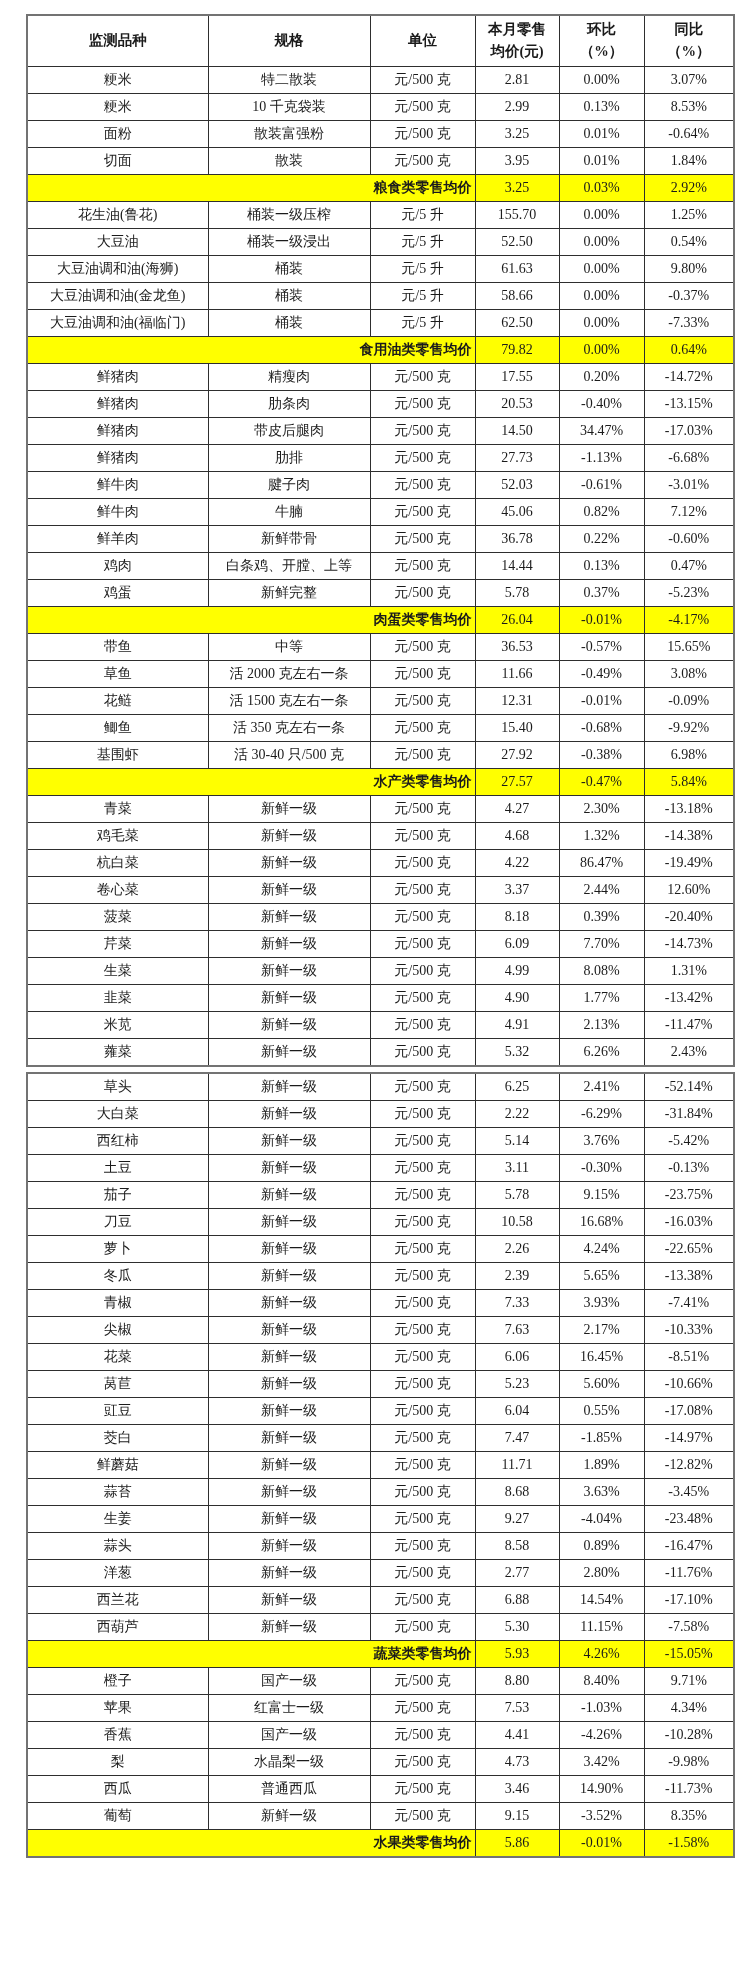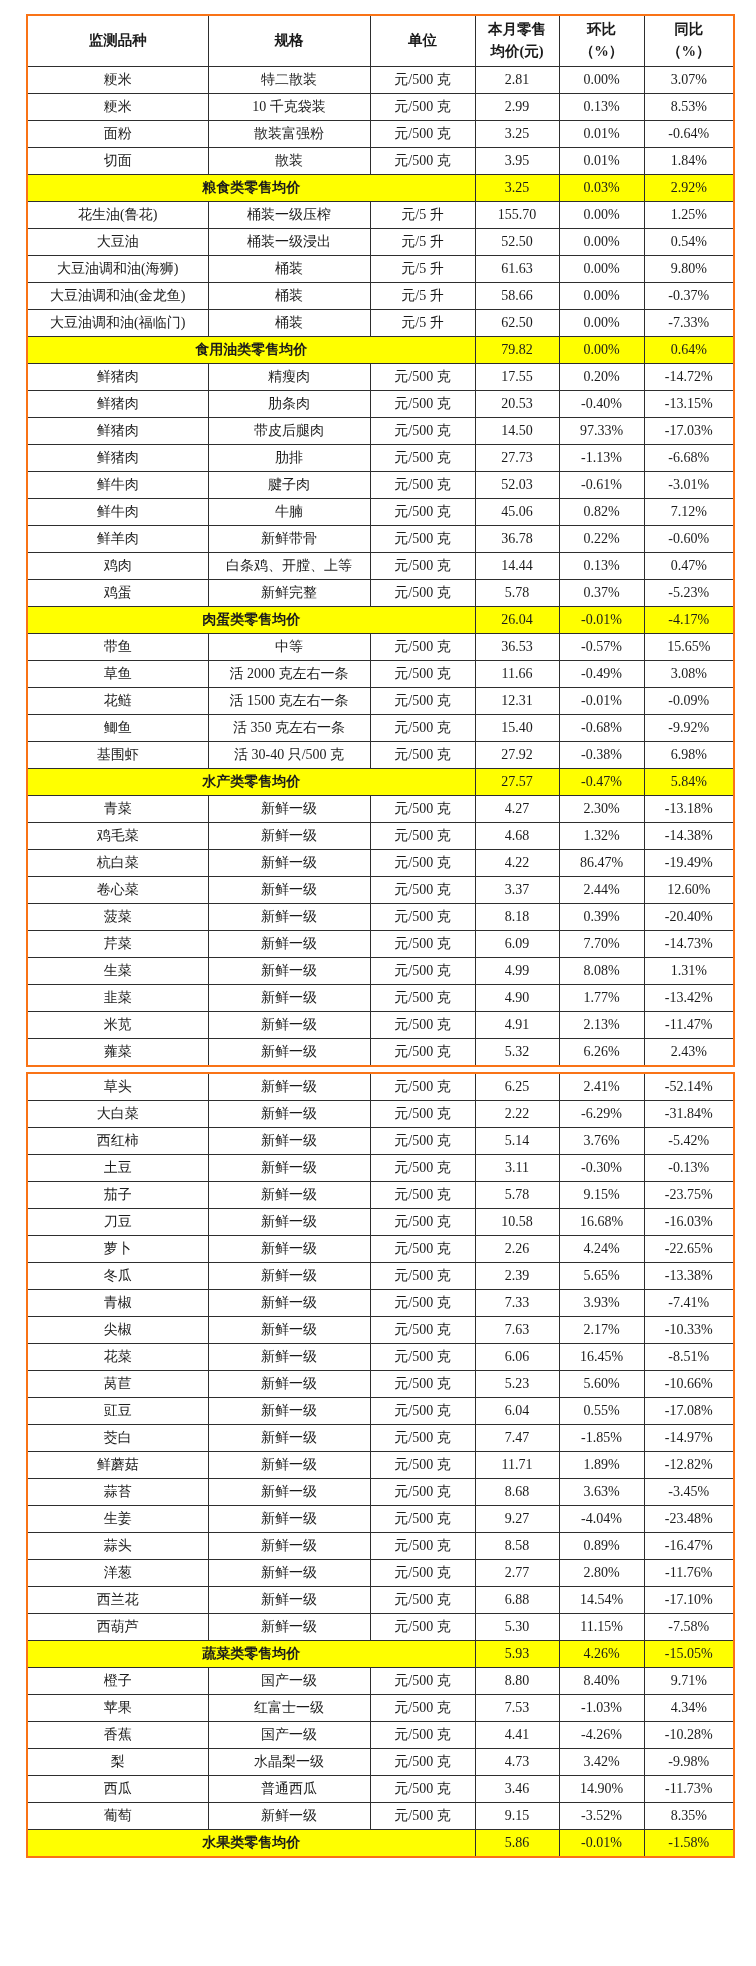--- a/index.html
+++ b/index.html
@@ -11,21 +11,21 @@
     width: 756px;
     font-family: "Liberation Serif", "DejaVu Serif", serif;
   }
   .sheet {
     padding: 14px 23px 10px 26px;
   }
   table.price-table {
     border-collapse: collapse;
     table-layout: fixed;
     width: 707px;
-    border: 2px solid #f97316;
+    border: 2px solid #737373;
   }
   col.c-variety { width: 181px; }
   col.c-spec    { width: 162px; }
   col.c-unit    { width: 105px; }
   col.c-price   { width: 84px; }
   col.c-mom     { width: 85px; }
   col.c-yoy     { width: 90px; }
   th, td {
     border: 1px solid #2e2e2e;
     text-align: center;
@@ -46,20 +46,21 @@
     font-size: 14px;
     line-height: 1.1;
     padding: 0 3px;
     white-space: nowrap;
   }
   tr.subtotal td {
     background: #ffff00;
   }
   tr.subtotal td.label {
     font-weight: bold;
+    text-align: right;
   }
   .block-gap {
     height: 5px;
   }
 </style>
 </head>
 <body>
 
 <div class="sheet">
 
@@ -184,21 +185,21 @@
           <td>元/500 克</td>
           <td class="num">20.53</td>
           <td class="num">-0.40%</td>
           <td class="num">-13.15%</td>
         </tr>
         <tr>
           <td>鲜猪肉</td>
           <td>带皮后腿肉</td>
           <td>元/500 克</td>
           <td class="num">14.50</td>
-          <td class="num">97.33%</td>
+          <td class="num">34.47%</td>
           <td class="num">-17.03%</td>
         </tr>
         <tr>
           <td>鲜猪肉</td>
           <td>肋排</td>
           <td>元/500 克</td>
           <td class="num">27.73</td>
           <td class="num">-1.13%</td>
           <td class="num">-6.68%</td>
         </tr>

